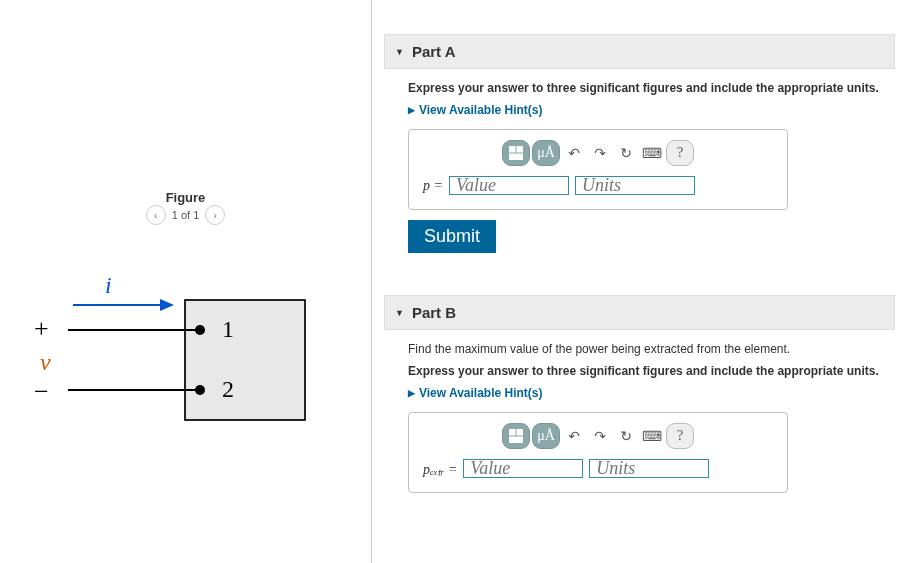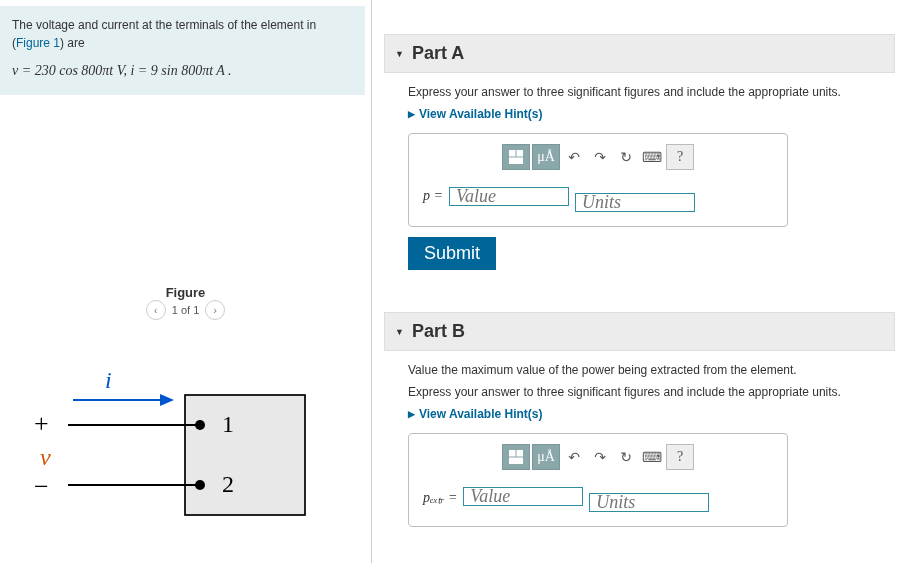--- a/index.html
+++ b/index.html
@@ -11,46 +11,42 @@
 .figure-header { margin-top: 190px; padding: 0 8px; display: flex; align-items: center; justify-content: space-between; flex-direction: column; }
 .figure-header h3 { font-size: 13px; font-weight: bold; color: #333; }
 .pager { display: flex; align-items: center; gap: 6px; }
 .pager .nav { width: 20px; height: 20px; border: 1px solid #ccc; border-radius: 50%; display: flex; align-items: center; justify-content: center; font-size: 10px; color: #777; cursor: pointer; background:#fff; }
 .pager .count { font-size: 11px; color: #555; }
 .figure-svg { margin: 40px 0 0 10px; }
 .right { flex: 1; padding: 0 12px; overflow: hidden; }
 .part { margin-top: 34px; }
 .part-header { background: #ececec; border: 1px solid #ddd; padding: 8px 10px; display: flex; align-items: center; gap: 8px; cursor: pointer; }
 .part-header .tri { font-size: 9px; color: #333; }
-.part-header .title { font-weight: bold; font-size: 18px; }
+.part-header .title { font-weight: bold; font-size: 15px; }
 .part-body { padding: 12px 8px 8px 24px; }
 .instr { font-size: 12px; color: #333; margin-bottom: 8px; }
-.instr.bold { font-weight: normal; }
+.instr.bold { font-weight: bold; }
 .hints { color: #006699; font-weight: bold; font-size: 12px; cursor: pointer; display: flex; align-items: center; gap: 4px; margin: 8px 0 12px 0; }
 .hints .tri { font-size: 9px; }
 .answer-box { border: 1px solid #bfbfbf; border-radius: 4px; padding: 10px 14px 14px 14px; max-width: 380px; }
 .toolbar { display: flex; align-items: center; gap: 2px; margin-bottom: 10px; justify-content: center; }
-.tbtn { width: 28px; height: 26px; border: 1px solid #bbb; border-radius: 0; background: #eee; display: flex; align-items: center; justify-content: center; cursor: pointer; font-size: 14px; color: #555; font-family: 'Times New Roman', serif; }
+.tbtn { width: 28px; height: 26px; border: 1px solid #bbb; border-radius: 9px; background: #eee; display: flex; align-items: center; justify-content: center; cursor: pointer; font-size: 14px; color: #555; font-family: 'Times New Roman', serif; }
 .tbtn.active { background: #8aa7a9; color: #fff; border-color: #7a9799; }
 .tbtn.icon { background: none; border: none; width: 24px; }
 .input-row { display: flex; align-items: center; gap: 6px; }
 .lhs { font-family: 'Times New Roman', serif; font-style: italic; font-size: 14px; }
 .txtin { border: 1px solid #2b8ea3; height: 19px; padding: 0 6px; font-family: 'Times New Roman', serif; font-style: italic; font-size: 18px; color: #aaa; }
 .txtin.value { width: 120px; }
-.txtin.units { width: 120px; margin-top: 13px; }
+.txtin.units { width: 120px; }
 .submit { margin-top: 10px; background: #006699; color: #fff; border: none; padding: 6px 16px; font-size: 18px; cursor: pointer; }
 </style>
 </head>
 <body>
 
 <div class="left">
-  <div class="problem-box">
-    <span>The voltage and current at the terminals of the element in (</span><span class="link">Figure 1</span><span>) are</span>
-    <div class="eq-line">v = 230 cos 800πt V,     i = 9 sin 800πt A .</div>
-  </div>
 
   <div class="figure-header">
     <h3>Figure</h3>
     <div class="pager">
       <div class="nav">‹</div>
       <div class="count">1 of 1</div>
       <div class="nav">›</div>
     </div>
   </div>
 
@@ -109,21 +105,21 @@
       <button class="submit">Submit</button>
     </div>
   </div>
 
   <div class="part">
     <div class="part-header">
       <span class="tri">▼</span>
       <span class="title">Part B</span>
     </div>
     <div class="part-body">
-      <p class="instr">Value the maximum value of the power being extracted from the element.</p>
+      <p class="instr">Find the maximum value of the power being extracted from the element.</p>
       <p class="instr bold">Express your answer to three significant figures and include the appropriate units.</p>
       <div class="hints">
         <span class="tri">▶</span>
         <span>View Available Hint(s)</span>
       </div>
       <div class="answer-box">
         <div class="toolbar">
           <div class="tbtn active">
               <svg width="14" height="14">
                 <rect x="0" y="0" width="6" height="6" fill="#fff" stroke="#fff"></rect>

